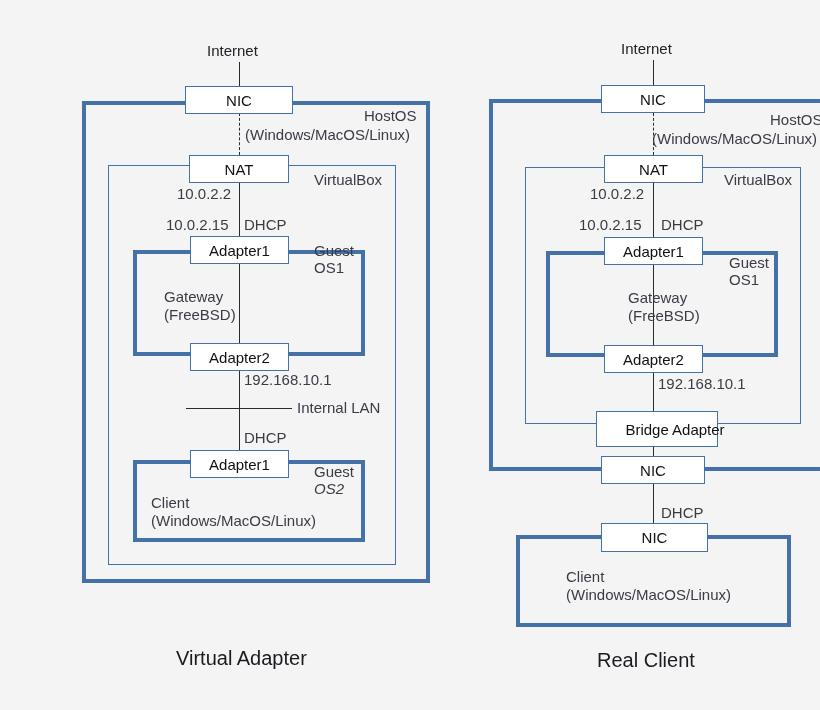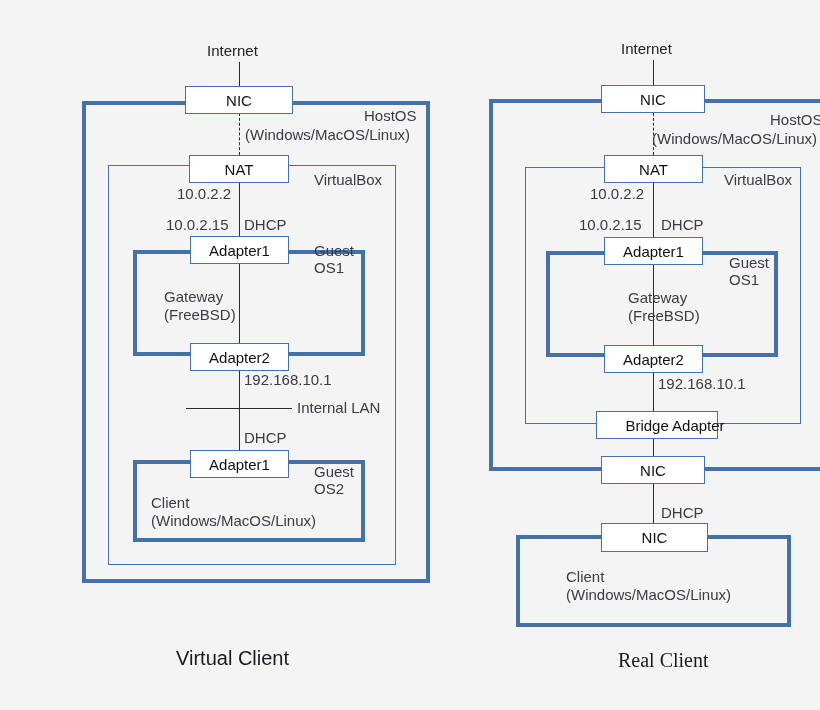--- a/index.html
+++ b/index.html
@@ -113,21 +113,21 @@
     <div class="lbl" style="left:266px; top:171px;">VirtualBox</div>
 
     <div class="cbox" style="left:85px; top:250px; width:232px; height:106px;"></div>
     <div class="lbl" style="left:266px; top:242px;">Guest</div>
     <div class="lbl" style="left:266px; top:259px;">OS1</div>
     <div class="lbl" style="left:116px; top:288px;">Gateway</div>
     <div class="lbl" style="left:116px; top:306px;">(FreeBSD)</div>
 
     <div class="cbox" style="left:85px; top:460px; width:232px; height:82px;"></div>
     <div class="lbl" style="left:266px; top:463px;">Guest</div>
-    <div class="lbl" style="left:266px; top:480px;">OS2</div>
+    <div class="lbl" style="left:266px; top:480px;font-style:italic;">OS2</div>
     <div class="lbl" style="left:103px; top:494px;">Client</div>
     <div class="lbl" style="left:103px; top:512px;">(Windows/MacOS/Linux)</div>
 
     <div class="vdash" style="left:191px; top:113px; height:42px;"></div>
 
     <div class="vline" style="left:191px; top:183px; height:53px;"></div>
 
     <div class="vline" style="left:191px; top:258px; height:85px;"></div>
 
     <div class="vline" style="left:191px; top:367px; height:90px;"></div>
@@ -140,21 +140,21 @@
     <div class="node" style="left:142px; top:343px; width:99px; height:28px;">Adapter2</div>
     <div class="node" style="left:142px; top:450px; width:99px; height:28px;">Adapter1</div>
 
     <div class="lbl" style="left:129px; top:185px;">10.0.2.2</div>
     <div class="lbl" style="left:118px; top:216px;">10.0.2.15</div>
     <div class="lbl" style="left:196px; top:216px;">DHCP</div>
     <div class="lbl" style="left:196px; top:371px;">192.168.10.1</div>
     <div class="lbl" style="left:249px; top:399px;">Internal LAN</div>
     <div class="lbl" style="left:196px; top:429px;">DHCP</div>
 
-    <div class="caption" style="left:128px; top:646px;">Virtual Client</div>
+    <div class="caption" style="left:128px; top:646px;">Virtual Adapter</div>
   </div>
 
   <div class="lyr">
 
     <div class="lbl dark" style="left:573px; top:40px; font-size:15px;">Internet</div>
     <div class="vline" style="left:605px; top:60px; height:25px;"></div>
 
     <div class="cbox" style="left:441px; top:99px; width:347px; height:372px;"></div>
     <div class="lbl" style="left:722px; top:111px;">HostOS</div>
     <div class="lbl" style="left:604px; top:130px;">(Windows/MacOS/Linux)</div>
@@ -176,26 +176,26 @@
     <div class="vline" style="left:605px; top:183px; height:54px;"></div>
     <div class="vline" style="left:605px; top:265px; height:80px;"></div>
     <div class="vline" style="left:605px; top:373px; height:38px;"></div>
     <div class="vline" style="left:605px; top:439px; height:18px;"></div>
     <div class="vline" style="left:605px; top:484px; height:40px;"></div>
 
     <div class="node" style="left:553px; top:85px; width:104px; height:28px;">NIC</div>
     <div class="node" style="left:556px; top:155px; width:99px; height:28px;">NAT</div>
     <div class="node" style="left:556px; top:237px; width:99px; height:28px;">Adapter1</div>
     <div class="node" style="left:556px; top:345px; width:99px; height:28px;">Adapter2</div>
-    <div class="node" style="left:548px; top:411px; width:122px; height:28px;padding-left:36px;">Bridge Adapter</div>
+    <div class="node" style="left:548px; top:411px; width:122px; height:36px;padding-left:36px;">Bridge Adapter</div>
     <div class="node" style="left:553px; top:456px; width:104px; height:28px;">NIC</div>
     <div class="node" style="left:553px; top:523px; width:107px; height:29px;">NIC</div>
 
     <div class="lbl" style="left:542px; top:185px;">10.0.2.2</div>
     <div class="lbl" style="left:531px; top:216px;">10.0.2.15</div>
     <div class="lbl" style="left:613px; top:216px;">DHCP</div>
     <div class="lbl" style="left:610px; top:375px;">192.168.10.1</div>
     <div class="lbl" style="left:613px; top:504px;">DHCP</div>
 
-    <div class="caption" style="left:570px; top:648px;font-family:Liberation Serif, serif;">Real Client</div>
+    <div class="caption" style="left:549px; top:648px;">Real Client</div>
   </div>
 
 </div>
 
 </body></html>

